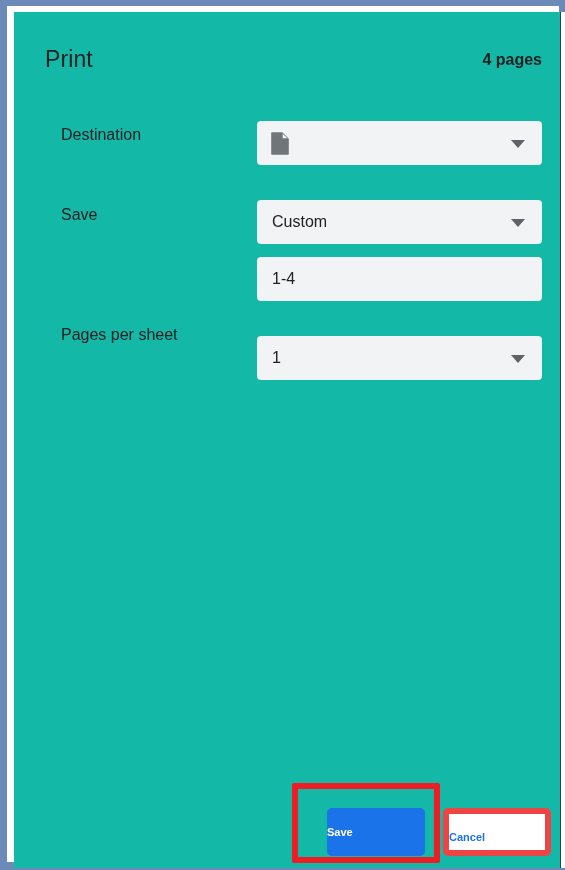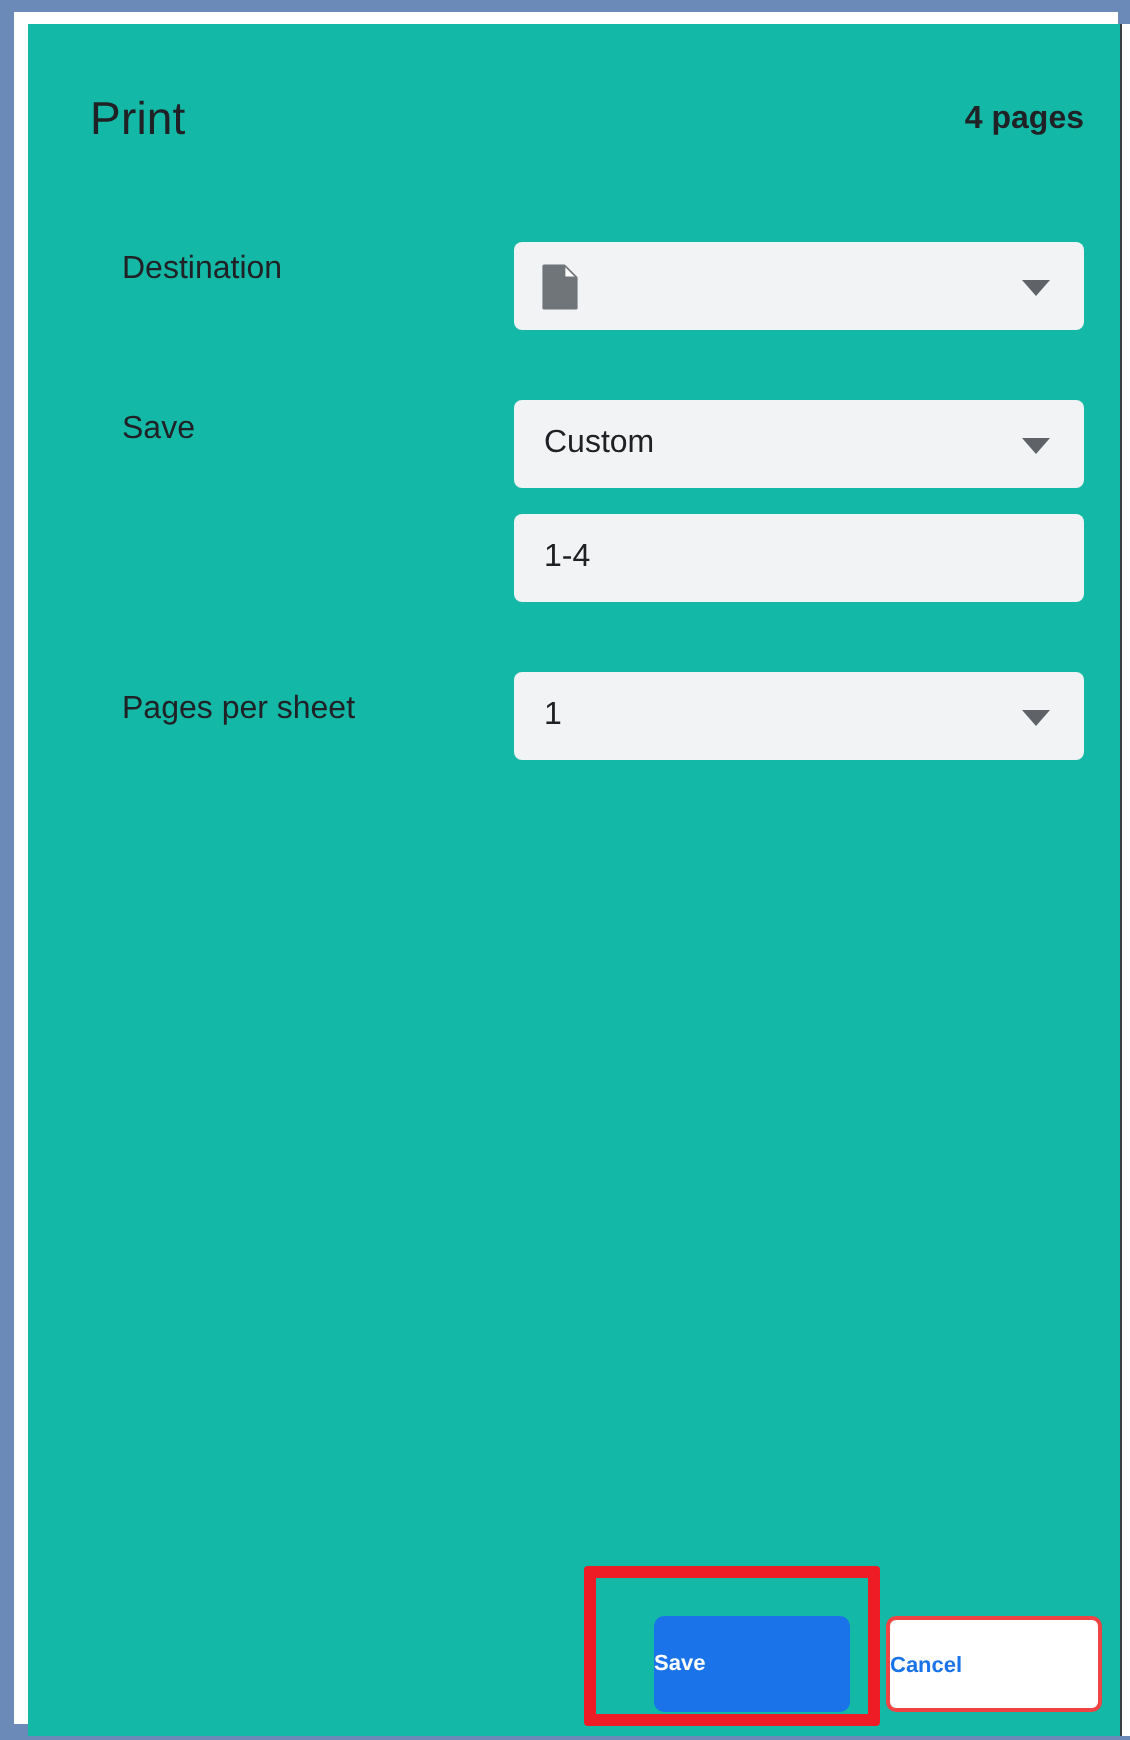--- a/index.html
+++ b/index.html
@@ -167,21 +167,21 @@
     border: none;
   }
   .btn-cancel {
     left: 429px;
     top: 796px;
     width: 108px;
     height: 48px;
     line-height: 46px;
     background: #ffffff;
     color: #1a73e8;
-    border: 2px solid #ef4444;
+    border: 6px solid #ef4444;
   }
 
   
   .annotation-box {
     position: absolute;
     left: 278px;
     top: 771px;
     width: 148px;
     height: 80px;
     border: 6px solid #ee1c25;
@@ -225,21 +225,21 @@
             <span class="field-text">Custom</span>
             <span class="caret-icon"></span>
           </div>
 
           <div class="control-field plain" style="top:153px;">
             <span class="field-text">1-4</span>
           </div>
         </div>
 
         <div class="setting-row">
-          <div class="row-label" style="top:240px;">Pages per sheet</div>
+          <div class="row-label" style="top:220px;">Pages per sheet</div>
           <div class="control-field plain" style="top:232px;">
             <span class="field-text">1</span>
             <span class="caret-icon"></span>
           </div>
         </div>
 
       </div>
 
       <div class="btn btn-save">Save</div>
       <div class="btn btn-cancel">Cancel</div>

